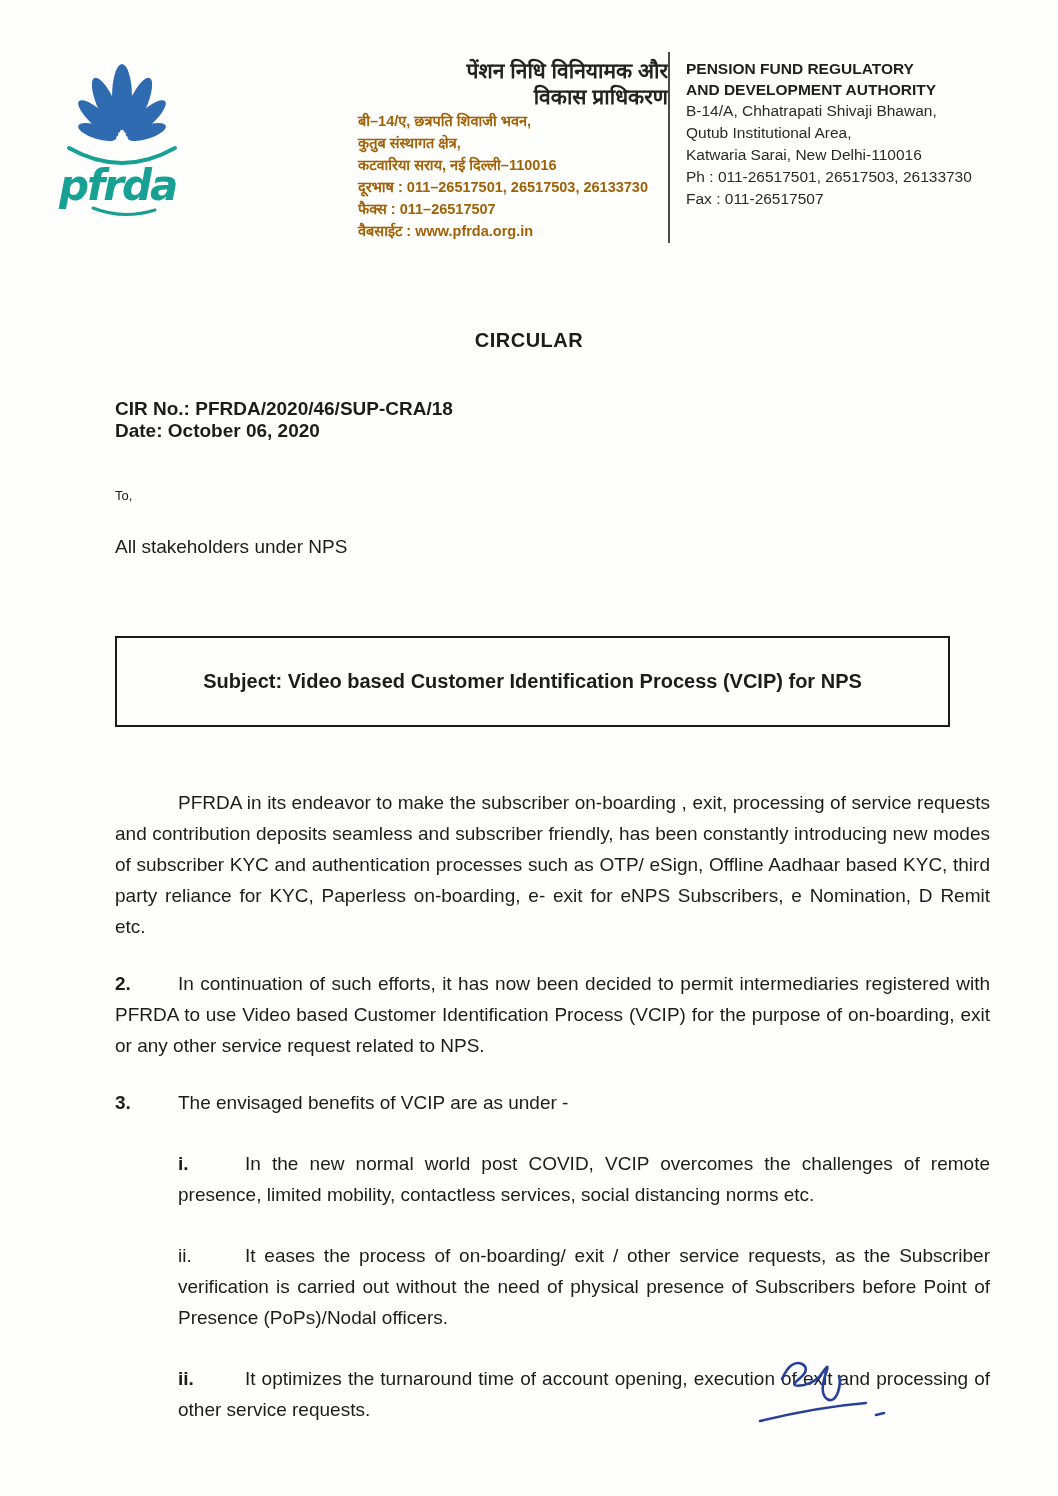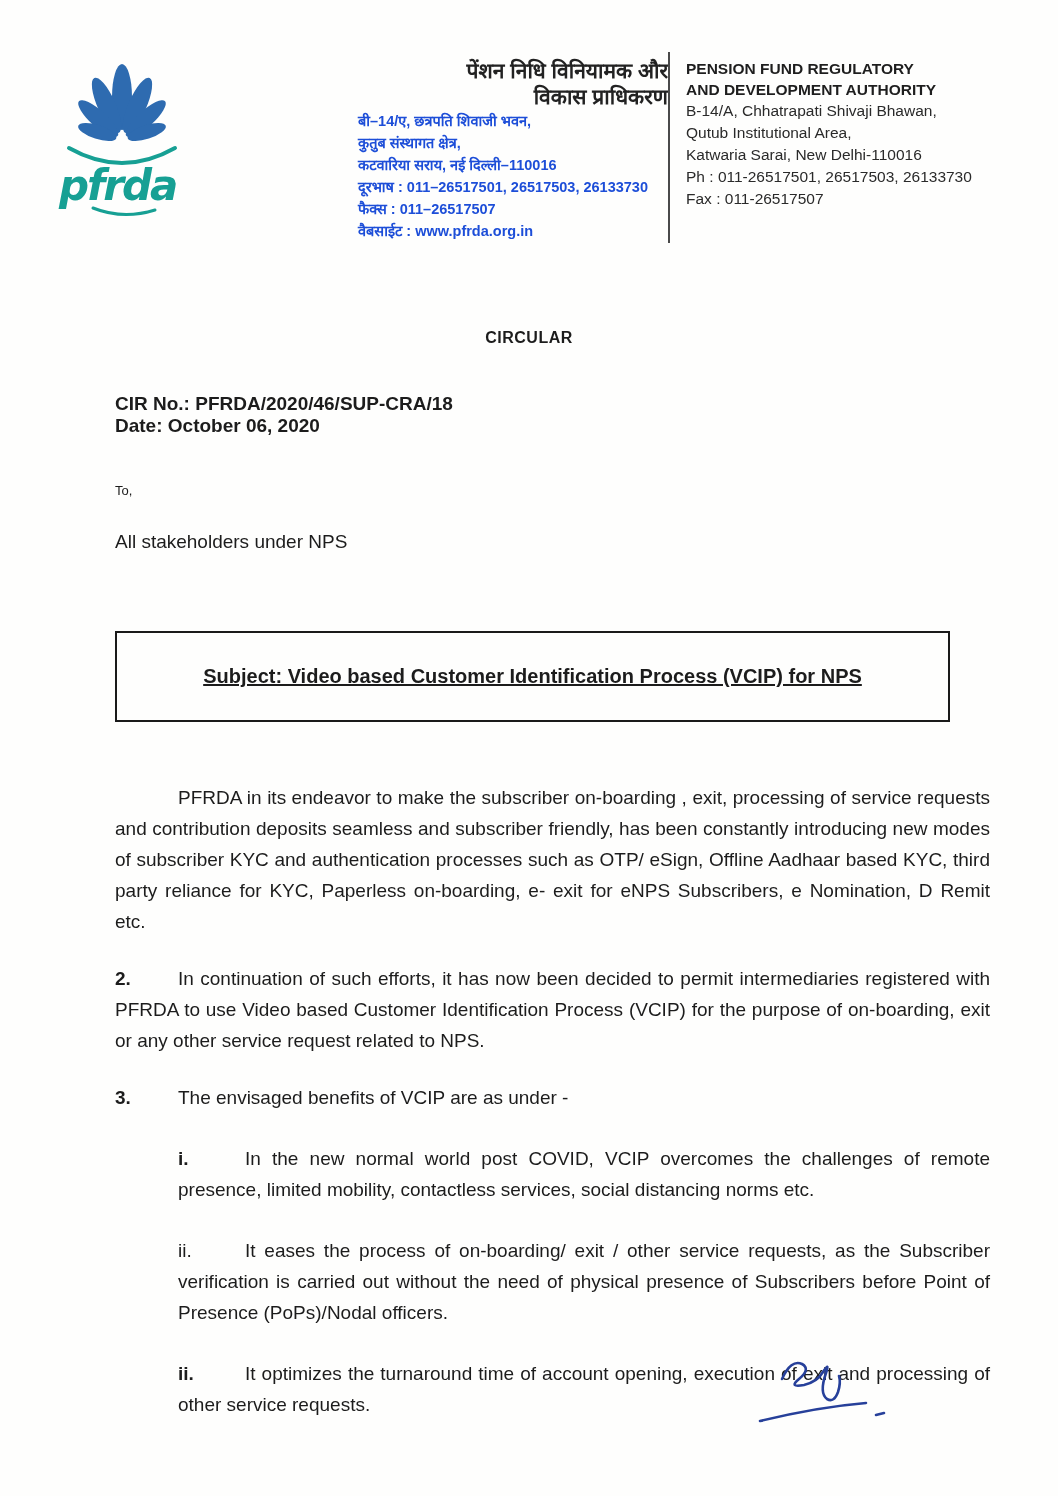--- a/index.html
+++ b/index.html
@@ -7,35 +7,35 @@
     width:1058px;height:1496px;margin:0 auto;background:#fefefd;
     position:relative;box-sizing:border-box;
     font-family:"Liberation Sans","DejaVu Sans",sans-serif;
     color:#1c1c1c;overflow:hidden;
   }
   
   .letterhead{display:flex;align-items:flex-start;padding:52px 55px 0 55px;}
   .logo{flex:0 0 303px;}
   .head-hindi{flex:0 0 310px;padding-top:6px;}
   .org-hi{font-size:21px;font-weight:bold;line-height:26px;color:#222;text-align:right;}
-  .addr-hi{font-size:14.5px;font-weight:bold;line-height:21px;color:#1d4ed8;margin-top:1px;}
+  .addr-hi{font-size:14.5px;font-weight:bold;line-height:21px;color:#a16207;margin-top:1px;}
   .addr-hi:first-of-type{margin-top:8px;}
   .head-en{flex:1;border-left:2px solid #4a4a4a;padding-left:16px;padding-top:6px;min-height:185px;}
   .org-en{font-size:15.5px;font-weight:bold;line-height:21px;color:#1e1e1e;}
   .addr-en{font-size:15.5px;line-height:22px;color:#2a2a2a;}
   .addr-en:first-of-type{margin-top:8px;}
   
-  .circular{margin:86px 0 0 0;text-align:center;font-size:16px;font-weight:bold;letter-spacing:.5px;}
+  .circular{margin:86px 0 0 0;text-align:center;font-size:20px;font-weight:bold;letter-spacing:.5px;}
   .meta-row{display:flex;justify-content:space-between;margin:46px 118px 0 115px;font-size:19px;font-weight:bold;flex-direction:column;}
   .to{margin:46px 118px 0 115px;font-size:13px;}
   .addressee{margin:33px 118px 0 115px;font-size:19px;}
   
   .subject-box{
     margin:78px 108px 0 115px;border:2px solid #1a1a1a;
-    padding:32px 16px;text-align:center;font-size:20px;font-weight:bold;text-decoration:underline;
+    padding:32px 16px;text-align:center;font-size:20px;font-weight:bold;
   }
   
   .para{
     margin:58px 68px 0 115px;font-size:19px;line-height:31px;
     text-align:justify;
   }
   .para.first{text-indent:63px;margin-top:60px;}
   .para.numbered{margin-top:26px;text-indent:0;}
   .pnum{display:inline-block;width:63px;text-indent:0;}
   .pnum.bold{font-weight:bold;}

